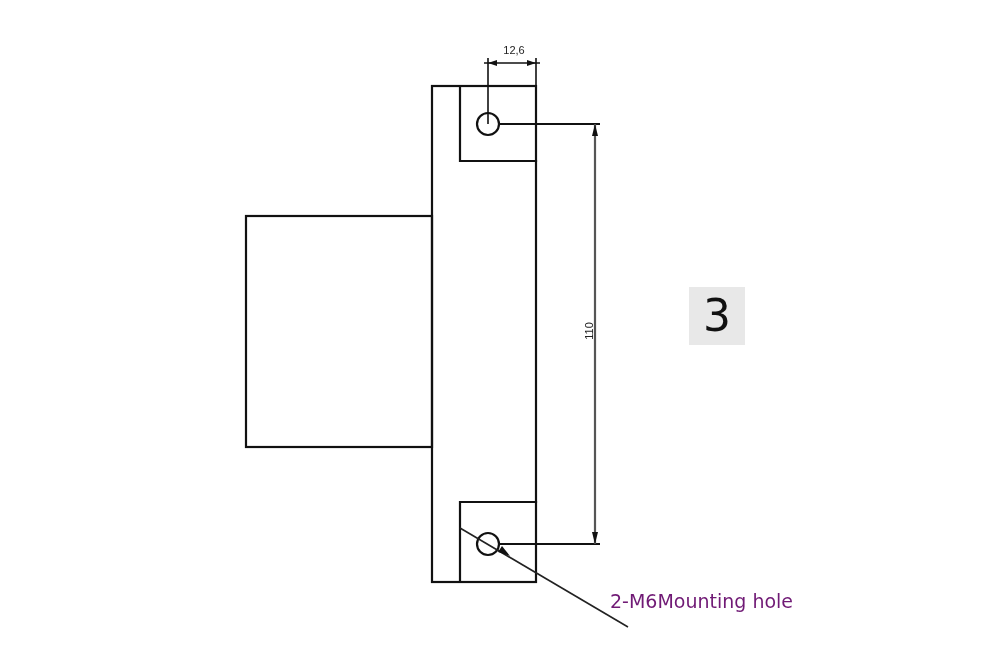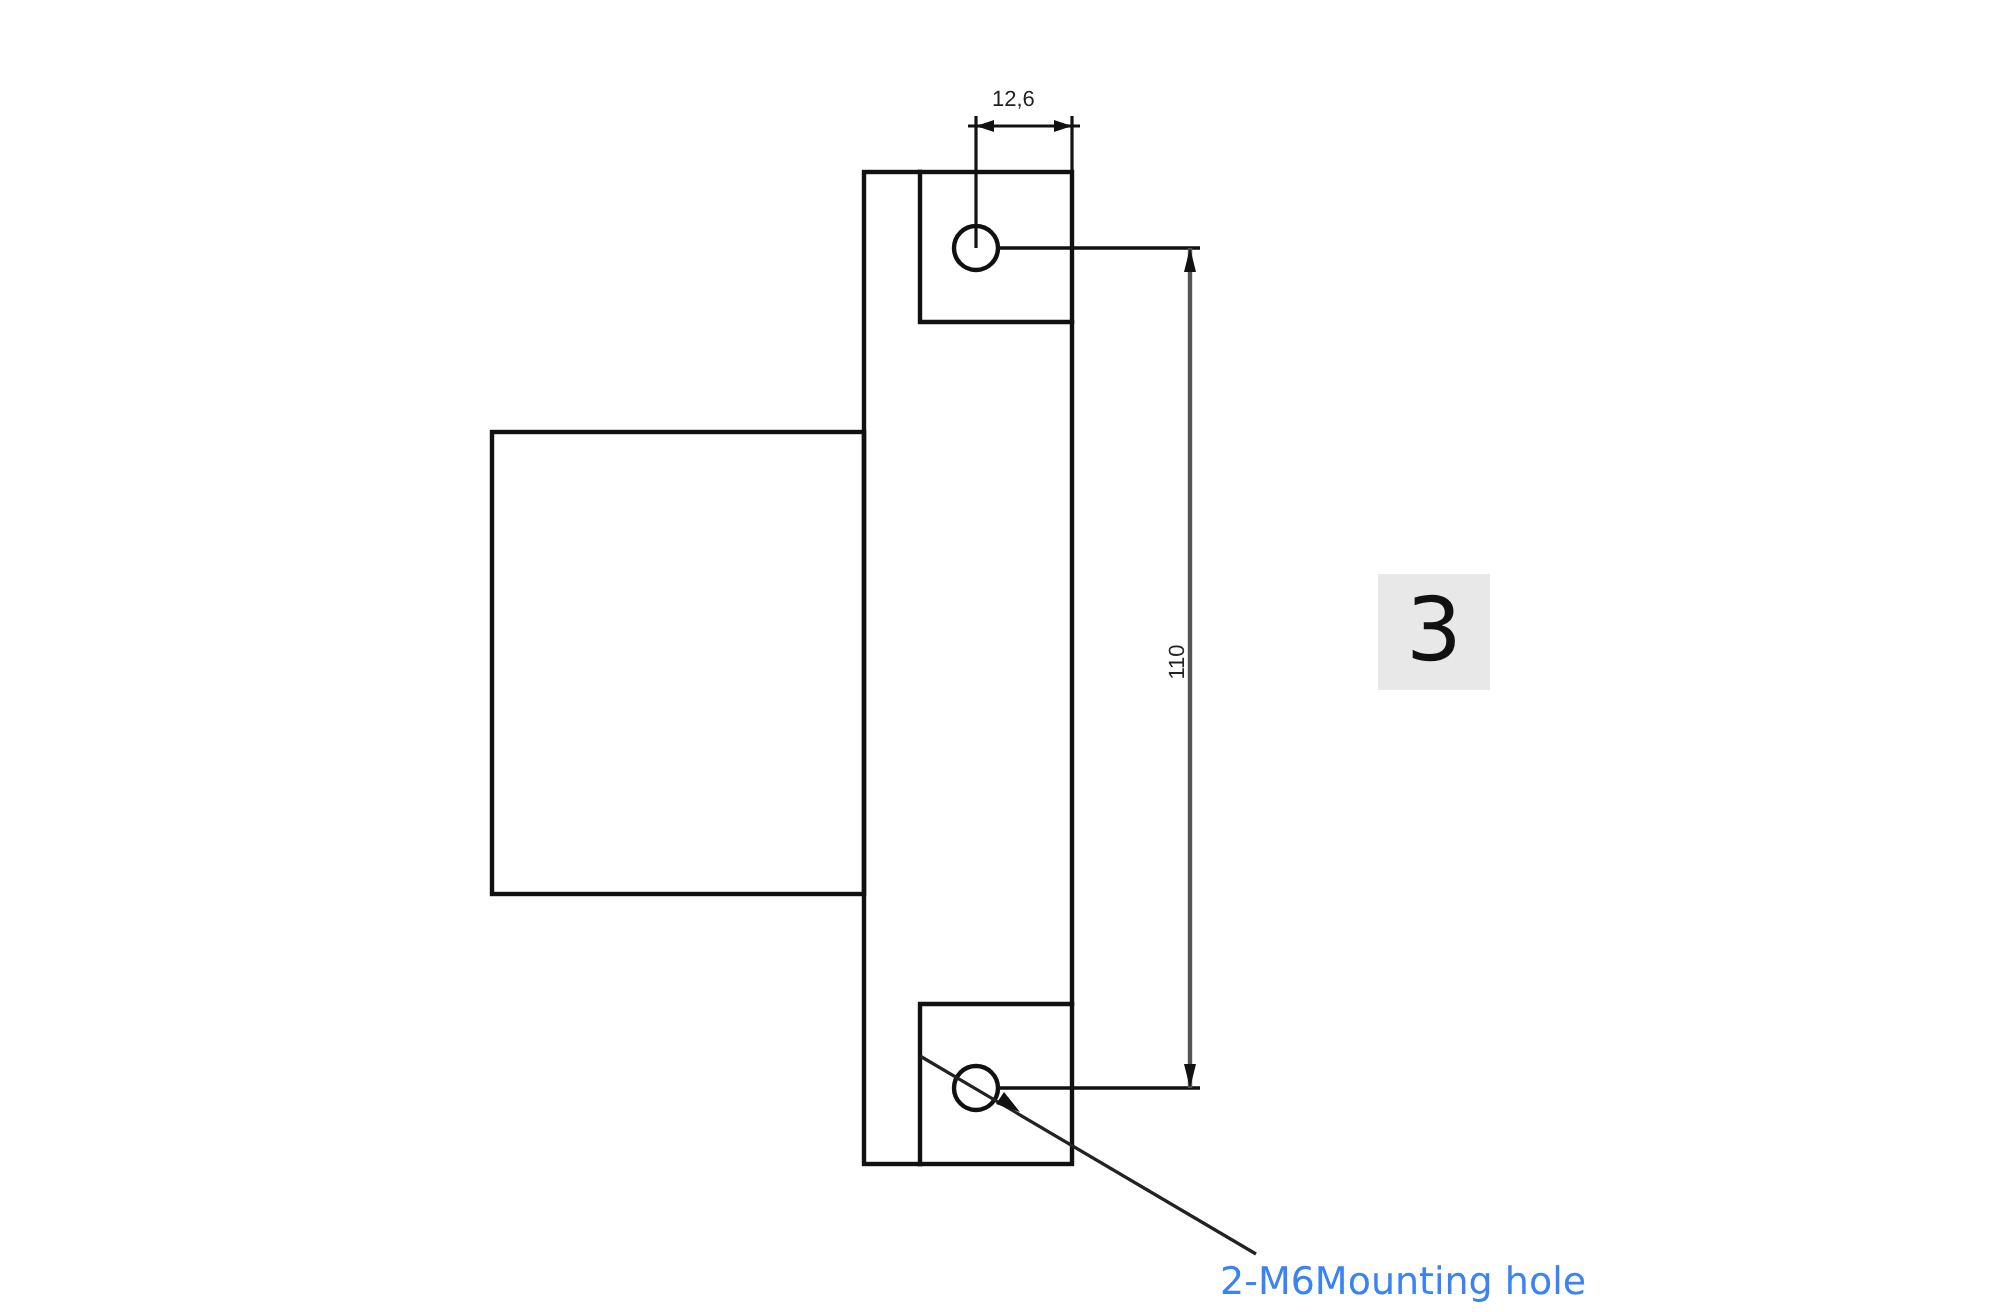--- a/index.html
+++ b/index.html
@@ -3,22 +3,22 @@
   <meta charset="utf-8">
   <style>
     html, body { margin: 0; padding: 0; background: #ffffff; }
     body { width: 1000px; height: 656px; position: relative; overflow: hidden;
            font-family: "DejaVu Sans", sans-serif; }
     #drawing { position: absolute; left: 0; top: 0; }
     .label-box { position: absolute; left: 689px; top: 287px; width: 56px; height: 58px;
                  background: #e8e8e8; display: flex; align-items: center; justify-content: center; }
     .label-num { font-family: "DejaVu Sans", sans-serif; font-size: 44px; color: #111; line-height: 1; }
     .callout { position: absolute; left: 610px; top: 590px; font-family: "DejaVu Sans", sans-serif;
-               font-size: 19px; color: #3b82f6; white-space: nowrap; margin-top: 40px; }
-    .dim-top { position: absolute; left: 496px; top: 44px; width: 36px; text-align: left;
+               font-size: 19px; color: #701a75; white-space: nowrap; }
+    .dim-top { position: absolute; left: 496px; top: 44px; width: 36px; text-align: center;
                font-family: "Liberation Sans", sans-serif; font-size: 11px; color: #222; }
     .dim-side { position: absolute; left: 574px; top: 325px; font-family: "Liberation Sans", sans-serif;
                 font-size: 11px; color: #222; transform: rotate(-90deg); transform-origin: center; width: 30px; text-align: center; }
   </style>
 </head>
 <body>
 
 <svg id="drawing" width="1000" height="656" viewBox="0 0 1000 656" xmlns="http://www.w3.org/2000/svg">
   <g stroke="#111" stroke-width="2.2" fill="none" stroke-linecap="square">
 

